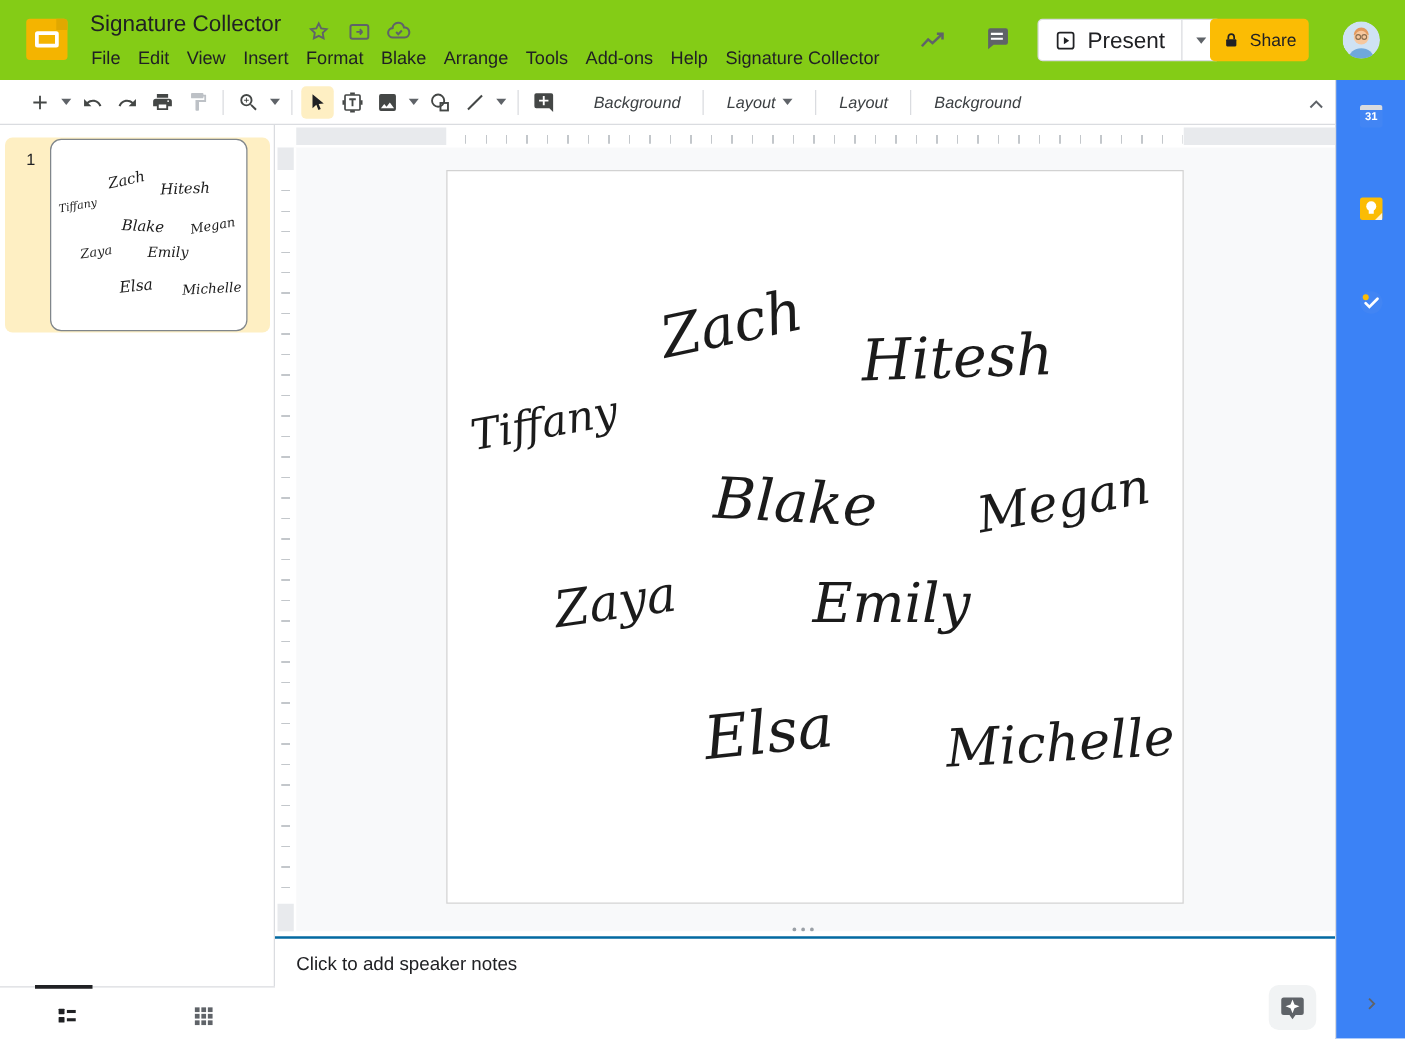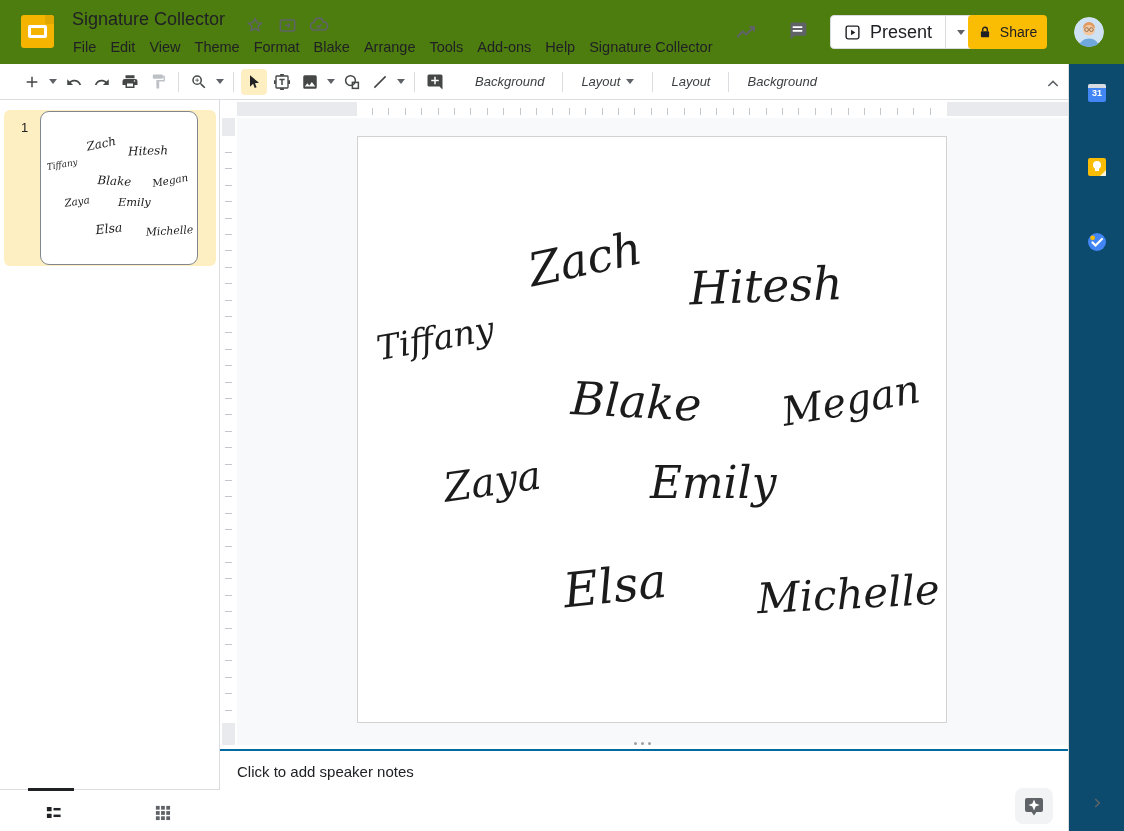--- a/index.html
+++ b/index.html
@@ -2,21 +2,21 @@
 <html><head>
 <meta charset="utf-8">
 <style>
   * { box-sizing: border-box; }
   html,body { margin:0; padding:0; background:#fff; }
   #root {
     position:relative; width:1124px; height:831px; overflow:hidden;
     font-family:"Liberation Sans", sans-serif; color:#202124; background:#fff;
   }
   
-  .header { position:absolute; left:0; top:0; width:1124px; height:64px; background:#4d7c0f; }
+  .header { position:absolute; left:0; top:0; width:1124px; height:64px; background:#84cc16; }
   .logo { position:absolute; left:21px; top:15px; width:33px; height:33px; background:#f4b400; border-radius:3px; }
   .logo-fold { position:absolute; right:0; top:0; width:9px; height:9px; background:#e0a800; border-radius:0 3px 0 0; }
   .logo-inner { position:absolute; left:7px; top:10px; width:19px; height:13px; border:3px solid #fff; border-radius:2px; }
   .doc-title { position:absolute; left:72px; top:9px; font-size:18px; color:#202124; white-space:nowrap; }
   .doc-icons { position:absolute; left:243px; top:13px; display:flex; gap:8px; align-items:center; }
   .hicon-btn { width:24px; height:24px; display:flex; align-items:center; justify-content:center; color:#5f6368; }
   .menubar { position:absolute; left:66px; top:37px; display:flex; }
   .menu-item { padding:2px 7px; font-size:14.5px; color:#202124; border-radius:3px; white-space:nowrap; }
   .activity-btn { position:absolute; left:734px; top:20px; width:26px; height:26px; color:#5f6368; }
   .comment-btn  { position:absolute; left:786px; top:19px; width:26px; height:26px; color:#5f6368; }
@@ -67,21 +67,21 @@
     background:repeating-linear-gradient(to bottom,#c3c7cb 0 1px,transparent 1px 16.4px); }
   .slide-page { position:absolute; left:137px; top:36px; width:590px; height:587px; background:#fff; border:1px solid #d2d2d2; }
   .notes-handle { position:absolute; left:414px; top:642px; display:flex; gap:4px; }
   .notes-handle i { width:3px; height:3px; border-radius:50%; background:#9aa0a6; }
   
   .notes { position:absolute; left:220px; top:749px; width:848px; height:82px; background:#fff; border-top:2px solid #0369a1; }
   .notes-text { position:absolute; left:17px; top:12px; font-size:15px; color:#202124; }
   .explore-btn { position:absolute; left:795px; top:37px; width:38px; height:36px; border-radius:8px;
     background:#f1f3f4; display:flex; align-items:center; justify-content:center; }
   
-  .side-panel { position:absolute; left:1068px; top:64px; width:56px; height:767px; background:#0c4a6e; border-left:1px solid #dadce0; }
+  .side-panel { position:absolute; left:1068px; top:64px; width:56px; height:767px; background:#3b82f6; border-left:1px solid #dadce0; }
   .sp-icon { position:absolute; left:19px; width:18px; height:18px; }
   .cal-icon { background:#4285f4; border-radius:2px; position:relative; overflow:hidden; }
   .cal-top { position:absolute; left:0; top:0; width:18px; height:4px; background:#d8dbdf; }
   .cal-day { position:absolute; left:0; top:4px; width:18px; text-align:center; font-size:9px; font-weight:bold; color:#fff; }
   .keep-icon { background:#fbbc04; border-radius:2px; position:relative; }
   .keep-fold { position:absolute; right:0; bottom:0; width:6px; height:6px; background:#fff;
     clip-path:polygon(100% 0,100% 100%,0 100%); opacity:.85; }
   .keep-bulb { position:absolute; left:5px; top:3px; width:8px; height:8px; border-radius:50%; background:#fff; }
   .keep-stem { position:absolute; left:7px; top:10px; width:4px; height:3px; background:#fff; }
   .tasks-icon { background:#4285f4; border-radius:50%; position:relative; }
@@ -133,21 +133,21 @@
         <svg width="20" height="20" viewBox="0 0 24 24" fill="none" stroke="currentColor" stroke-width="2">
             <path d="M6.5 18a4.5 4.5 0 01-.4-9A5.5 5.5 0 0117 8.3 4 4 0 0117.6 18z"></path>
             <path d="M9.5 12.8l2 2 3.5-3.6"></path>
           </svg>
       </span>
     </div>
     <div class="menubar">
       <span class="menu-item">File</span>
       <span class="menu-item">Edit</span>
       <span class="menu-item">View</span>
-      <span class="menu-item">Theme</span>
+      <span class="menu-item">Insert</span>
       <span class="menu-item">Format</span>
       <span class="menu-item">Blake</span>
       <span class="menu-item">Arrange</span>
       <span class="menu-item">Tools</span>
       <span class="menu-item">Add-ons</span>
       <span class="menu-item">Help</span>
       <span class="menu-item">Signature Collector</span>
     </div>
 
     <span class="activity-btn">

